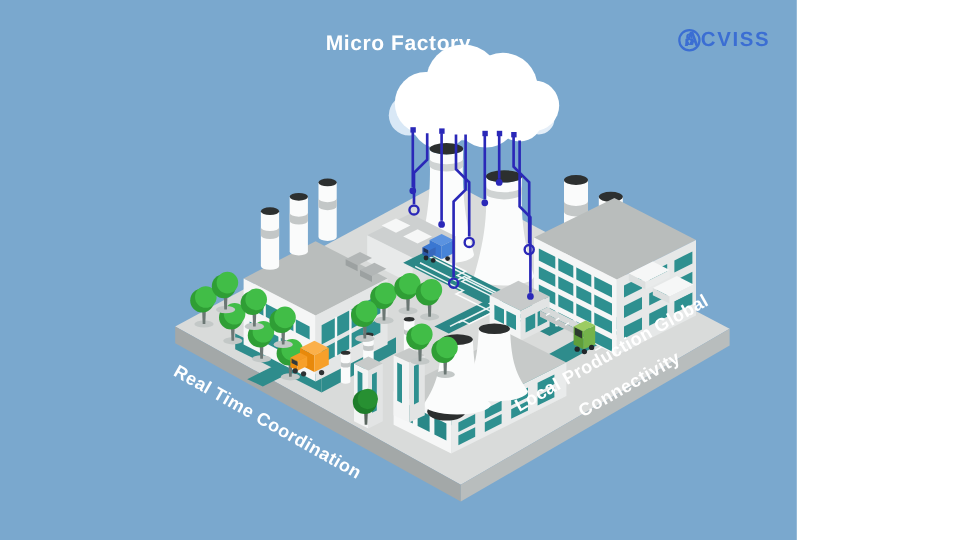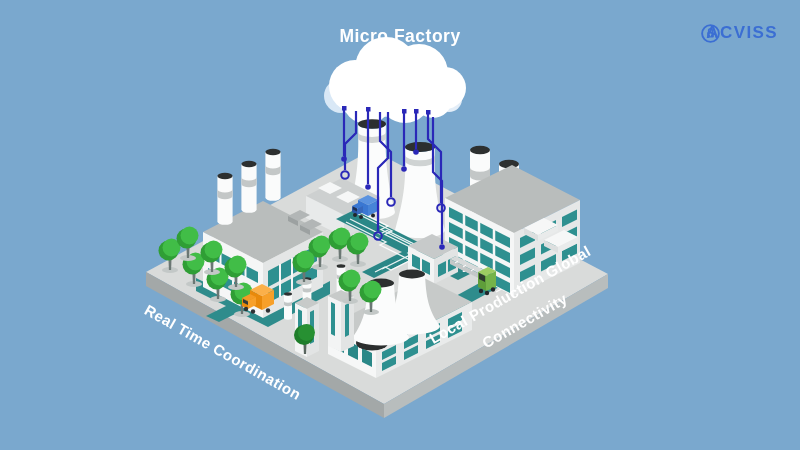--- a/index.html
+++ b/index.html
@@ -1,17 +1,17 @@
 <!DOCTYPE html>
 <html><head>
 <meta charset="utf-8">
 <style>
   html,body{margin:0;padding:0;}
   body{width:800px;height:450px;overflow:hidden;font-family:"Liberation Sans",sans-serif;}
-  .stage{position:relative;width:800px;height:450px;background:#7AA8CE;overflow:hidden;}
+  .stage{position:relative;width:664px;height:450px;background:#7AA8CE;overflow:hidden;}
   .stage svg{position:absolute;left:0;top:0;}
   .title{position:absolute;left:0;right:0;top:26px;text-align:center;color:#fff;
          font-size:17.5px;font-weight:bold;letter-spacing:.5px;}
   .logo{position:absolute;top:23px;right:22px;display:flex;align-items:center;gap:6px;}
   .logo-text{color:#3B6ED3;font-size:17px;font-weight:bold;letter-spacing:1.4px;}
   .label-left{position:absolute;left:146px;top:300px;transform:rotate(29.5deg);
               transform-origin:0 50%;color:#fff;font-size:15px;font-weight:bold;
               letter-spacing:.4px;white-space:nowrap;}
   .label-right{position:absolute;left:415px;top:278px;width:205px;transform:rotate(-29.5deg);
                color:#fff;font-size:15px;font-weight:bold;letter-spacing:.4px;

